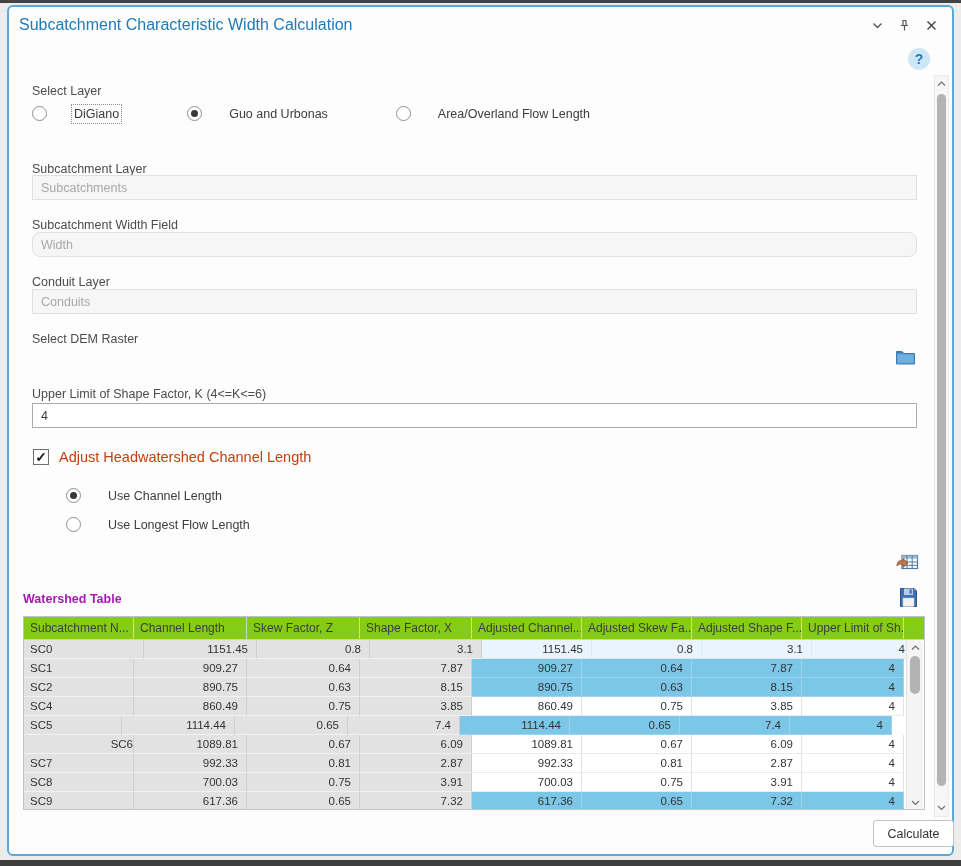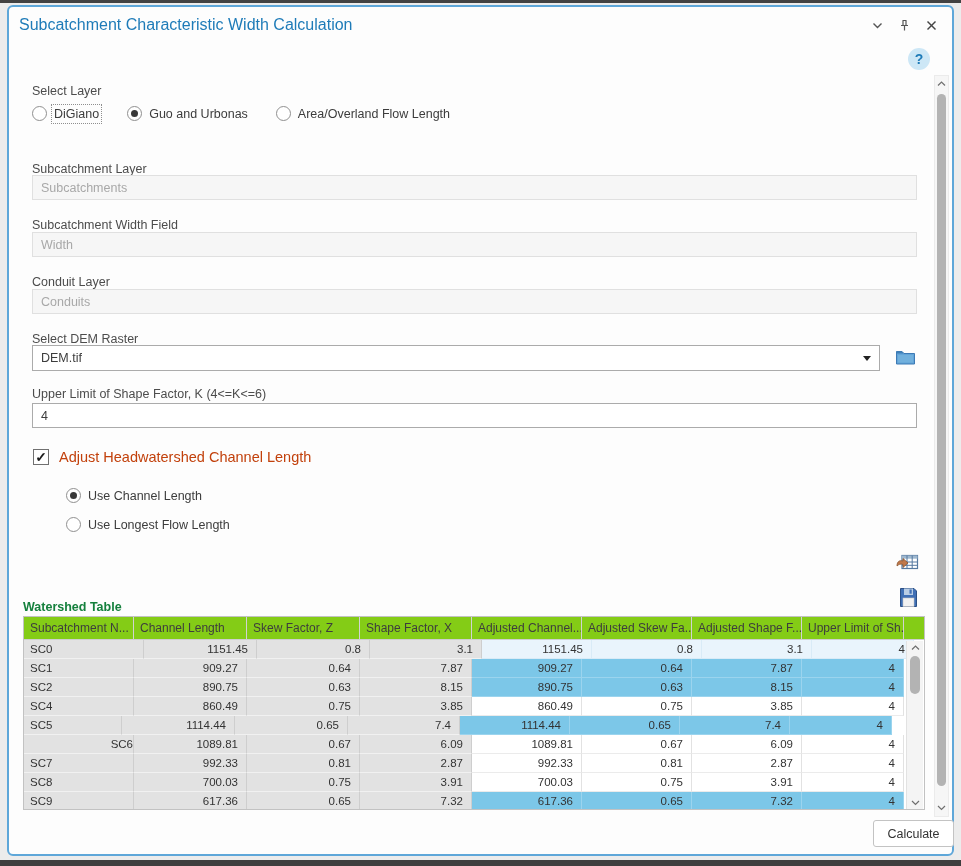--- a/index.html
+++ b/index.html
@@ -31,36 +31,36 @@
 
   .input { position:absolute; height:25px; background:#fff; border:1px solid #ababab;
            font-size:12.5px; color:#3c3c3c; display:flex; align-items:center; padding-left:8px; }
   .input.disabled { background:#f6f6f6; border:1px solid #e0e0e0; color:#a8a8a8; }
 
   .combo { position:absolute; height:26px; background:#fff; border:1px solid #ababab;
            font-size:12.5px; color:#3c3c3c; display:flex; align-items:center; padding-left:8px; cursor:pointer; }
   .combo .caret { position:absolute; right:8px; top:10px; width:0; height:0;
                   border-left:4px solid transparent; border-right:4px solid transparent; border-top:5px solid #222; }
 
-  .radio-row { position:absolute; display:flex; align-items:center; }
+  .radio-row { position:absolute; display:flex; align-items:center;gap:20px; }
   .radio { width:15px; height:15px; border:1px solid #909090; border-radius:50%; background:#fff;
            display:inline-flex; align-items:center; justify-content:center; cursor:pointer; flex:0 0 auto; }
   .radio.sel::after { content:""; width:7px; height:7px; border-radius:50%; background:#383838; }
   .radio-lbl { font-size:12.5px; color:#3c3c3c; margin-left:7px; white-space:nowrap; }
   .radio-lbl.focusbox { outline:1px dotted #8f8f8f; outline-offset:2px; }
   .gap { width:28px; flex:0 0 auto; }
 
   .checkbox { position:absolute; width:16px; height:16px; background:#fff; border:1px solid #707070;
               display:flex; align-items:center; justify-content:center; cursor:pointer;
               font-size:14px; font-weight:bold; color:#1c1c1c; line-height:1; }
   .chk-lbl { position:absolute; font-size:14.5px; color:#c2410c; }
 
   .icon-btn { position:absolute; cursor:pointer; }
 
-  .tbl-title { position:absolute; font-size:12.5px; font-weight:bold; color:#15803d;margin-top:8px; }
+  .tbl-title { position:absolute; font-size:12.5px; font-weight:bold; color:#a21caf; }
 
   
   .table { position:absolute; left:14px; top:609px; width:902px; height:194px;
            border:1px solid #c2c2c2; background:#fff; overflow:hidden; }
   .thead { display:flex; height:23px; background:#84cc16; border-bottom:1px solid #cfcfcf; }
   .th { font-size:12px; color:#3d3d3d; padding:4px 0 0 6px; border-right:1px solid #d2d2d2;
         white-space:nowrap; overflow:hidden; flex:0 0 auto; }
   .th.filler { border-right:none; }
   .trow { display:flex; height:19px; }
   .td { font-size:11.5px; color:#333; line-height:18px; white-space:nowrap; overflow:hidden; flex:0 0 auto; }
@@ -134,30 +134,26 @@
       <span class="radio-lbl">Guo and Urbonas</span>
       <span class="gap"></span>
       <span class="radio"></span>
       <span class="radio-lbl">Area/Overland Flow Length</span>
     </div>
 
   <div class="lbl" style="left:23px; top:155px;">Subcatchment Layer</div>
   <div class="input disabled" style="left:23px; top:168px; width:885px;">Subcatchments</div>
 
   <div class="lbl" style="left:23px; top:211px;">Subcatchment Width Field</div>
-  <div class="input disabled" style="left:23px; top:225px; width:885px;">Width</div>
+  <div class="input disabled" style="left:23px; top:225px; width:885px;border-radius:8px;">Width</div>
 
   <div class="lbl" style="left:23px; top:268px;">Conduit Layer</div>
   <div class="input disabled" style="left:23px; top:282px; width:885px;">Conduits</div>
 
   <div class="lbl" style="left:23px; top:325px;">Select DEM Raster</div>
-  <div class="combo" style="left:23px; top:338px; width:848px;">
-    <span>DEM.tif</span>
-    <span class="caret"></span>
-  </div>
   <div class="icon-btn" style="left:886px; top:340px;">
     <svg width="21" height="20" viewBox="0 0 21 20">
       <path d="M1.5 4.5 L7 4.5 L9 6.5 L19.5 6.5 L19.5 17 L1.5 17 Z" fill="#62a4d8" stroke="#3d7ab5" stroke-width="1"></path>
       <path d="M1.5 4.5 L7 4.5 L9 6.5 L1.5 6.5 Z" fill="#3f7fb8"></path>
       <rect x="3" y="8" width="15" height="7.5" fill="#7db9e2" opacity="0.55"></rect>
     </svg>
   </div>
 
   <div class="lbl" style="left:23px; top:380px;">Upper Limit of Shape Factor, K (4&lt;=K&lt;=6)</div>
   <div class="input" style="left:23px; top:396px; width:885px;">4</div>

